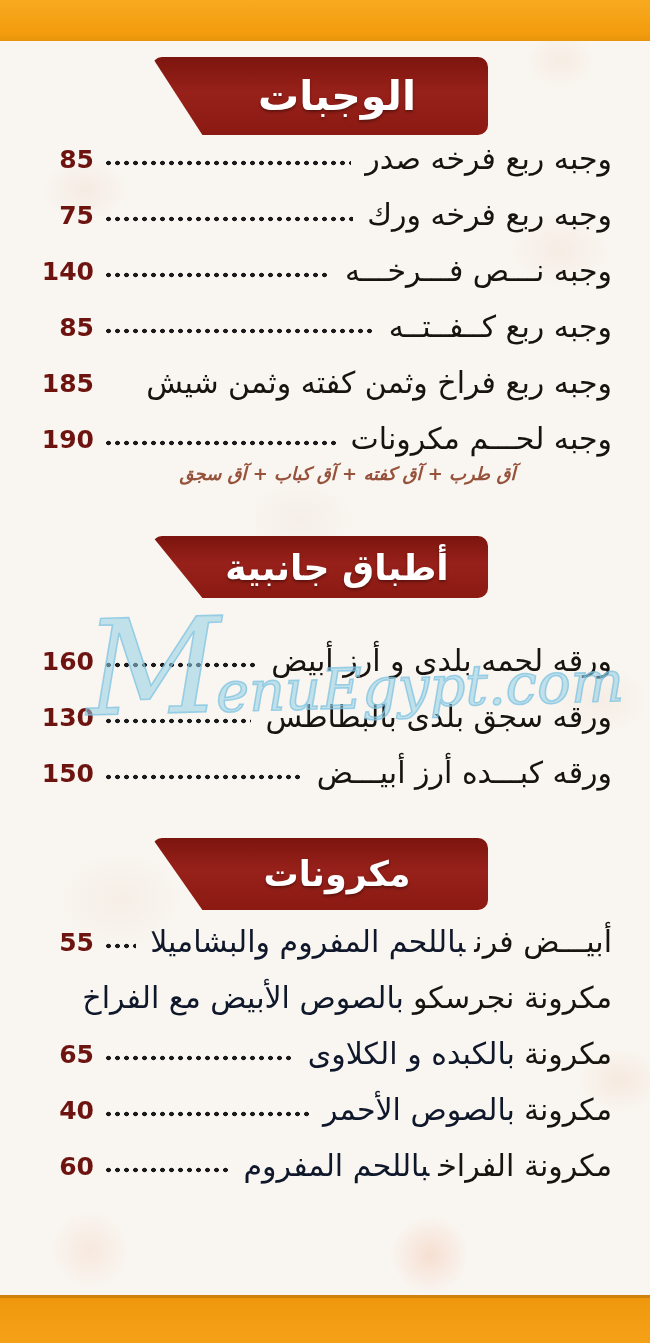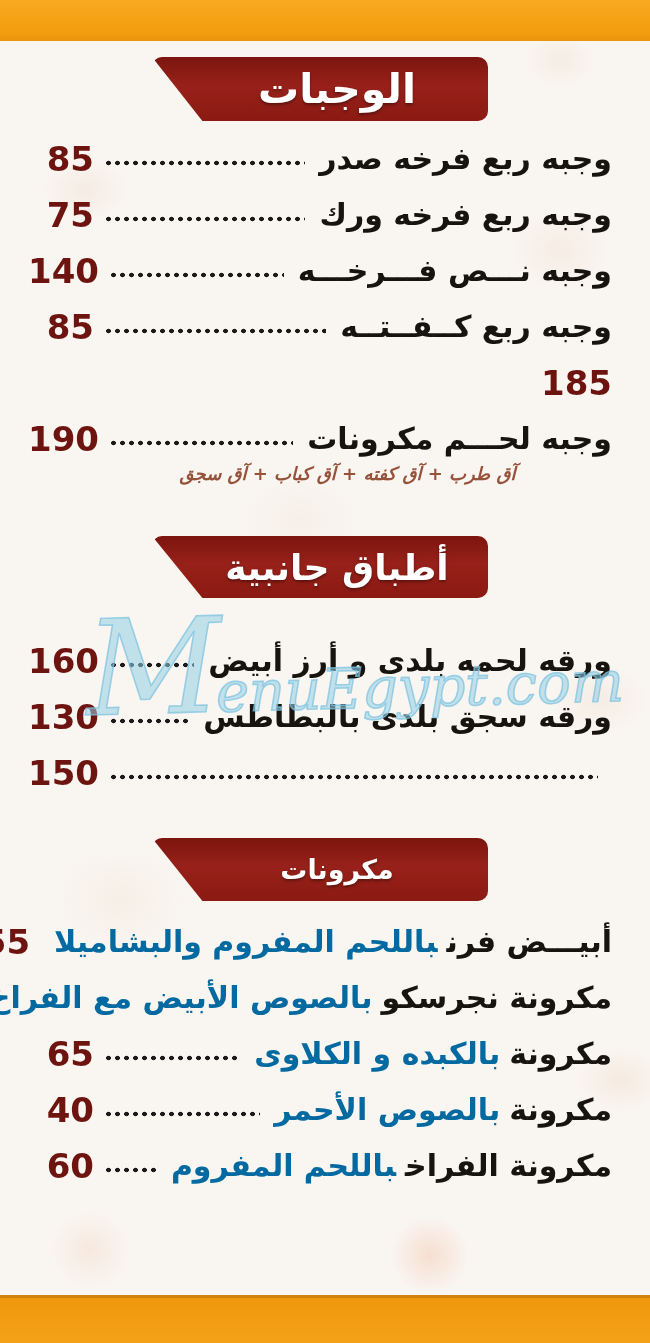--- a/index.html
+++ b/index.html
@@ -25,37 +25,37 @@
   .banner{
     position:absolute;left:152px;width:336px;
     background:linear-gradient(180deg,#7c150e 0%,#97211a 45%,#8b1a12 100%);
     color:#fff;display:flex;align-items:center;justify-content:center;
     clip-path:polygon(0 0,100% 0,100% 100%,15% 100%);
     border-radius:10px;font-weight:800;
     padding-left:34px;box-sizing:border-box;
     text-shadow:0 2px 3px rgba(0,0,0,0.35);
     direction:rtl;white-space:nowrap;
   }
-  #banner-meals {top:57px;height:64px;font-size:41px;}
+  #banner-meals {top:57px;height:78px;font-size:41px;}
   #banner-sides {top:536px;height:62px;font-size:36px;}
-  #banner-pasta {top:838px;height:63px;font-size:27px;}
+  #banner-pasta {top:838px;height:72px;font-size:35px;}
 
   .rows{position:absolute;left:0;right:0;}
   #rows-meals{top:131px;}
   #rows-sides{top:633px;}
   #rows-pasta{top:914px;}
   .row{
     display:flex;direction:rtl;align-items:center;justify-content:space-between;
     height:56px;padding:0 38px 0 28px;
   }
-  .item-name{font-weight:700;font-size:30px;color:#17130f;white-space:nowrap;line-height:1;}
+  .item-name{font-weight:400;font-size:30px;color:#17130f;white-space:nowrap;line-height:1;}
   .item-name > span + span{margin-right:9px;}
-  .name-red{color:#0369a1;text-align:right;}
+  .name-red{color:#0f172a;text-align:right;}
   .price{
-    font-weight:800;font-size:34px;color:#6e1410;min-width:66px;
+    font-weight:800;font-size:25px;color:#6e1410;min-width:66px;
     text-align:right;direction:ltr;line-height:1;flex:0 0 auto;
   }
   .leader{
     flex:1 1 auto;height:6px;margin:8px 14px 0 10px;
     background-image:radial-gradient(circle,#1b1b1b 2.1px,rgba(0,0,0,0) 2.6px);
     background-size:9px 6px;background-position:left center;background-repeat:repeat-x;
   }
 
   .note{
     position:absolute;top:463px;left:0;right:0;text-align:center;direction:rtl;
@@ -96,20 +96,21 @@
     <span class="item-name"><span>وجبه نـــص فـــرخـــه</span></span>
     <span class="leader"></span>
     <span class="price">140</span>
   </div>
   <div class="row">
     <span class="item-name"><span>وجبه ربع كــفــتــه</span></span>
     <span class="leader"></span>
     <span class="price">85</span>
   </div>
   <div class="row no-leader">
+    <span class="item-name"><span>وجبه ربع فراخ وثمن كفته وثمن شيش</span></span>
 
     <span class="price">185</span>
   </div>
   <div class="row">
     <span class="item-name"><span>وجبه لحـــم مكرونات</span></span>
     <span class="leader"></span>
     <span class="price">190</span>
   </div>
 </div>
 
@@ -124,20 +125,21 @@
     <span class="item-name"><span>ورقه لحمه بلدى و أرز أبيض</span></span>
     <span class="leader"></span>
     <span class="price">160</span>
   </div>
   <div class="row">
     <span class="item-name"><span>ورقه سجق بلدى بالبطاطس</span></span>
     <span class="leader"></span>
     <span class="price">130</span>
   </div>
   <div class="row">
+    <span class="item-name"><span>ورقه كبـــده أرز أبيـــض</span></span>
     <span class="leader"></span>
     <span class="price">150</span>
   </div>
 </div>
 
 <div class="banner" id="banner-pasta">
   <span>مكرونات</span>
 </div>
 
 <div class="rows" id="rows-pasta">

